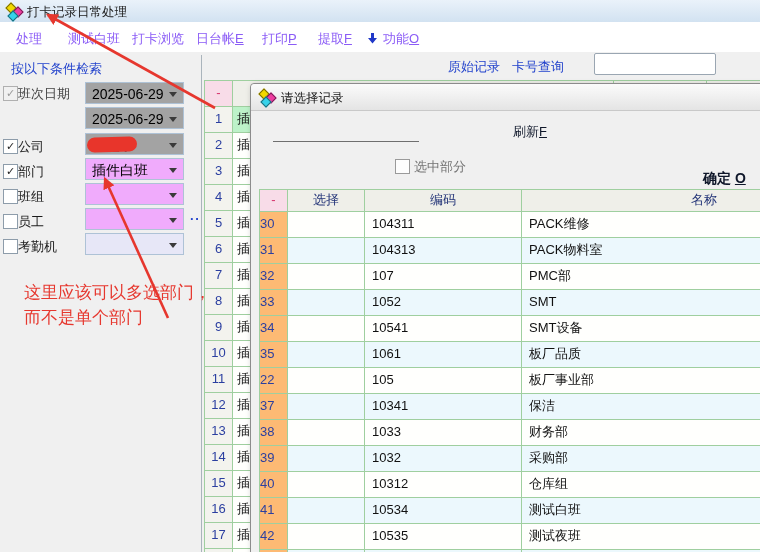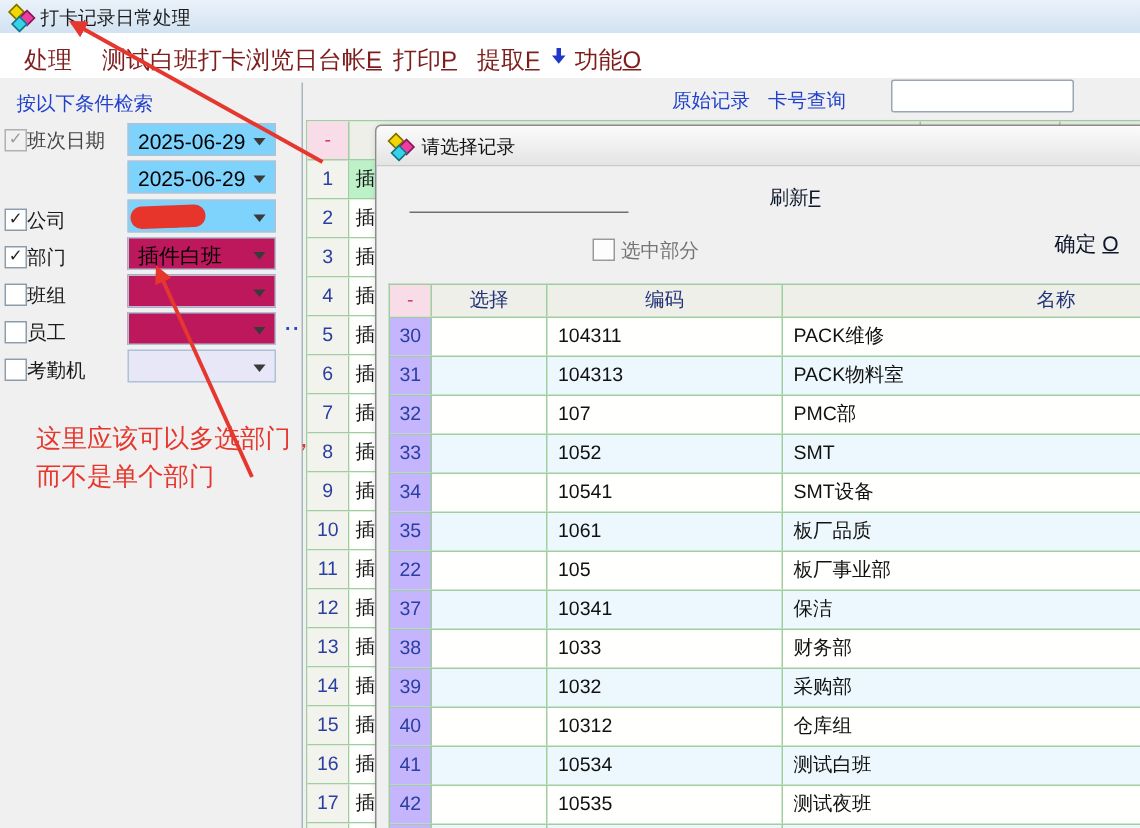--- a/index.html
+++ b/index.html
@@ -14,37 +14,37 @@
     background:linear-gradient(#eaf2fa,#d2e2f1);border-bottom:1px solid #bcccdd;}
   .titlebar .title{position:absolute;left:27px;top:4px;font-size:12.5px;color:#1a1a1a;}
   
   .app-icon{position:absolute;width:16px;height:16px;}
   .app-icon i{position:absolute;width:6px;height:6px;transform:rotate(45deg);}
   .app-icon .d1{left:1px;top:1px;background:#f2d800;border:1px solid #7a6c00;}
   .app-icon .d2{left:8px;top:5px;background:#ee3da0;border:1px solid #7d1b55;}
   .app-icon .d3{left:3px;top:9px;background:#35d2ea;border:1px solid #1b6d7d;}
   
   .menubar{position:absolute;left:0;top:22px;width:760px;height:30px;background:#ffffff;}
-  .menu-item{position:absolute;top:8px;font-size:16px;color:#7f1d1d;white-space:nowrap;cursor:default;}
+  .menu-item{position:absolute;top:8px;font-size:13px;color:#8b5cf6;white-space:nowrap;cursor:default;}
   .menu-item u{text-decoration:underline;}
   .dn-icon{position:absolute;top:9px;width:13px;height:13px;}
   
   .tb-label{position:absolute;font-size:13px;color:#2242cc;white-space:nowrap;}
   .tb-input{position:absolute;left:594px;top:53px;width:112px;height:20px;border:1px solid #9aa6b2;
     background:#fff;border-radius:2px;font-size:13px;padding:0 4px;}
   
   .panel-heading{position:absolute;left:11px;top:60px;font-size:13px;color:#2242cc;}
   .cond-label{position:absolute;left:18px;font-size:13px;color:#1a1a1a;white-space:nowrap;}
   .cbx{position:absolute;left:3px;width:13px;height:13px;border:1px solid #8d9caa;background:#fff;
     font-size:11px;line-height:12px;text-align:center;color:#222;font-weight:bold;}
   .cbx.disabled{background:#f1f1f1;border-color:#b0b0b0;color:#9a9a9a;}
   .dd{position:absolute;left:85px;width:99px;height:22px;border:1px solid #aec2d6;box-sizing:border-box;
     overflow:hidden;}
-  .dd-white{background:#7dd3fc;}
-  .dd-cyan{background:#be185d;}
+  .dd-white{background:#a3a3a3;}
+  .dd-cyan{background:#f0abfc;}
   .dd-lav{background:#e7e7f7;}
   .dd .val{position:absolute;left:6px;top:3px;font-size:14px;color:#000;white-space:nowrap;}
   .dd .arrow{position:absolute;right:6px;top:9px;width:0;height:0;
     border-left:4px solid transparent;border-right:4px solid transparent;border-top:5px solid #3a3a3a;}
   .redact-blob{position:absolute;left:1px;top:3px;width:50px;height:15px;background:#e8352b;
     border-radius:8px;transform:rotate(-2deg);}
   .company-val{left:47px;}
   .more-btn{position:absolute;left:190px;top:211px;font-size:13px;font-weight:bold;color:#2242cc;letter-spacing:1px;}
   .splitter{position:absolute;left:201px;top:55px;width:1px;height:497px;background:#aab4bc;}
   
@@ -75,21 +75,21 @@
   .dlg-cbx-label{position:absolute;left:163px;top:74px;font-size:13px;color:#737373;}
   
   .dtable{position:absolute;left:8px;top:105px;width:627px;
     border-top:1px solid #9fcf9f;border-left:1px solid #9fcf9f;}
   .dtr{display:flex;height:25px;border-bottom:1px solid #9fcf9f;background:#fffffd;}
   .dtr.alt{background:#ecf8fd;}
   .dtr.dth{height:21px;background:#efefe9;}
   .dcell{box-sizing:border-box;border-right:1px solid #9fcf9f;font-size:13px;color:#111;
     line-height:24px;white-space:nowrap;overflow:hidden;}
   .dth .dcell{line-height:20px;color:#223377;text-align:center;}
-  .c-num{width:28px;text-align:center;background:#c4b5fd;color:#2b3fa0;}
+  .c-num{width:28px;background:#fdba74;color:#2b3fa0;}
   .dth .c-num{background:#f8dce8;color:#d6336c;}
   .c-sel{width:77px;}
   .c-code{width:157px;padding-left:7px;}
   .c-name{flex:1;padding-left:7px;}
   .dth .c-code,.dth .c-name{padding-left:0;}
   
   .anno-svg{position:absolute;left:0;top:0;z-index:50;pointer-events:none;}
   .anno-text{position:absolute;z-index:50;font-size:17px;color:#e6372e;white-space:nowrap;pointer-events:none;}
 </style>
 </head>
@@ -282,21 +282,21 @@
           <i class="d1"></i>
           <i class="d2"></i>
           <i class="d3"></i>
         </span>
       <span class="title">请选择记录</span>
     </div>
     <div class="dlg-underline-field"></div>
     <span class="link" style="left:262px;top:39px;"><span>刷新</span><u>F</u></span>
     <span class="dlg-cbx"></span>
     <span class="dlg-cbx-label">选中部分</span>
-    <span class="link ok-link" style="left:452px;top:70px;"><span>确定 </span><u>O</u></span>
+    <span class="link ok-link" style="left:452px;top:86px;font-weight:bold;"><span>确定 </span><u>O</u></span>
 
     <div class="dtable">
       <div class="dtr dth">
         <div class="dcell c-num">-</div>
         <div class="dcell c-sel">选择</div>
         <div class="dcell c-code">编码</div>
         <div class="dcell c-name">名称</div>
       </div>
       <div id="dlg-rows">
   <div class="dtr">

